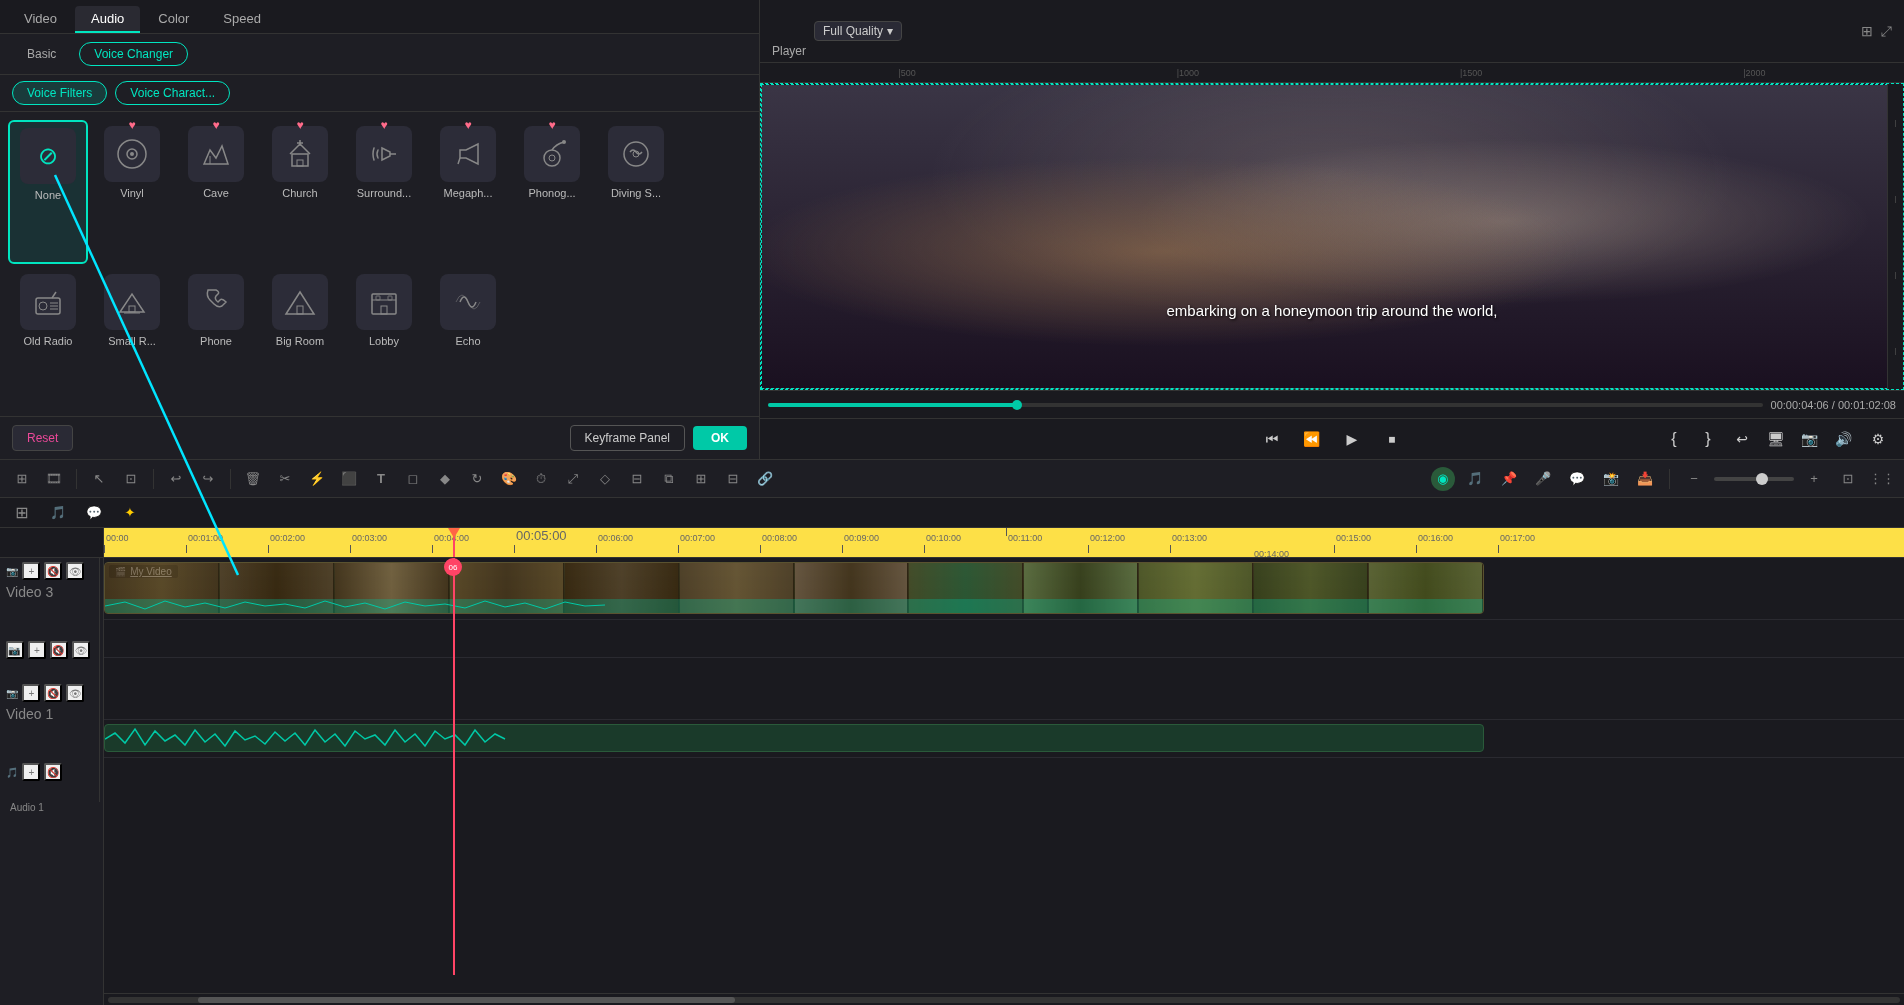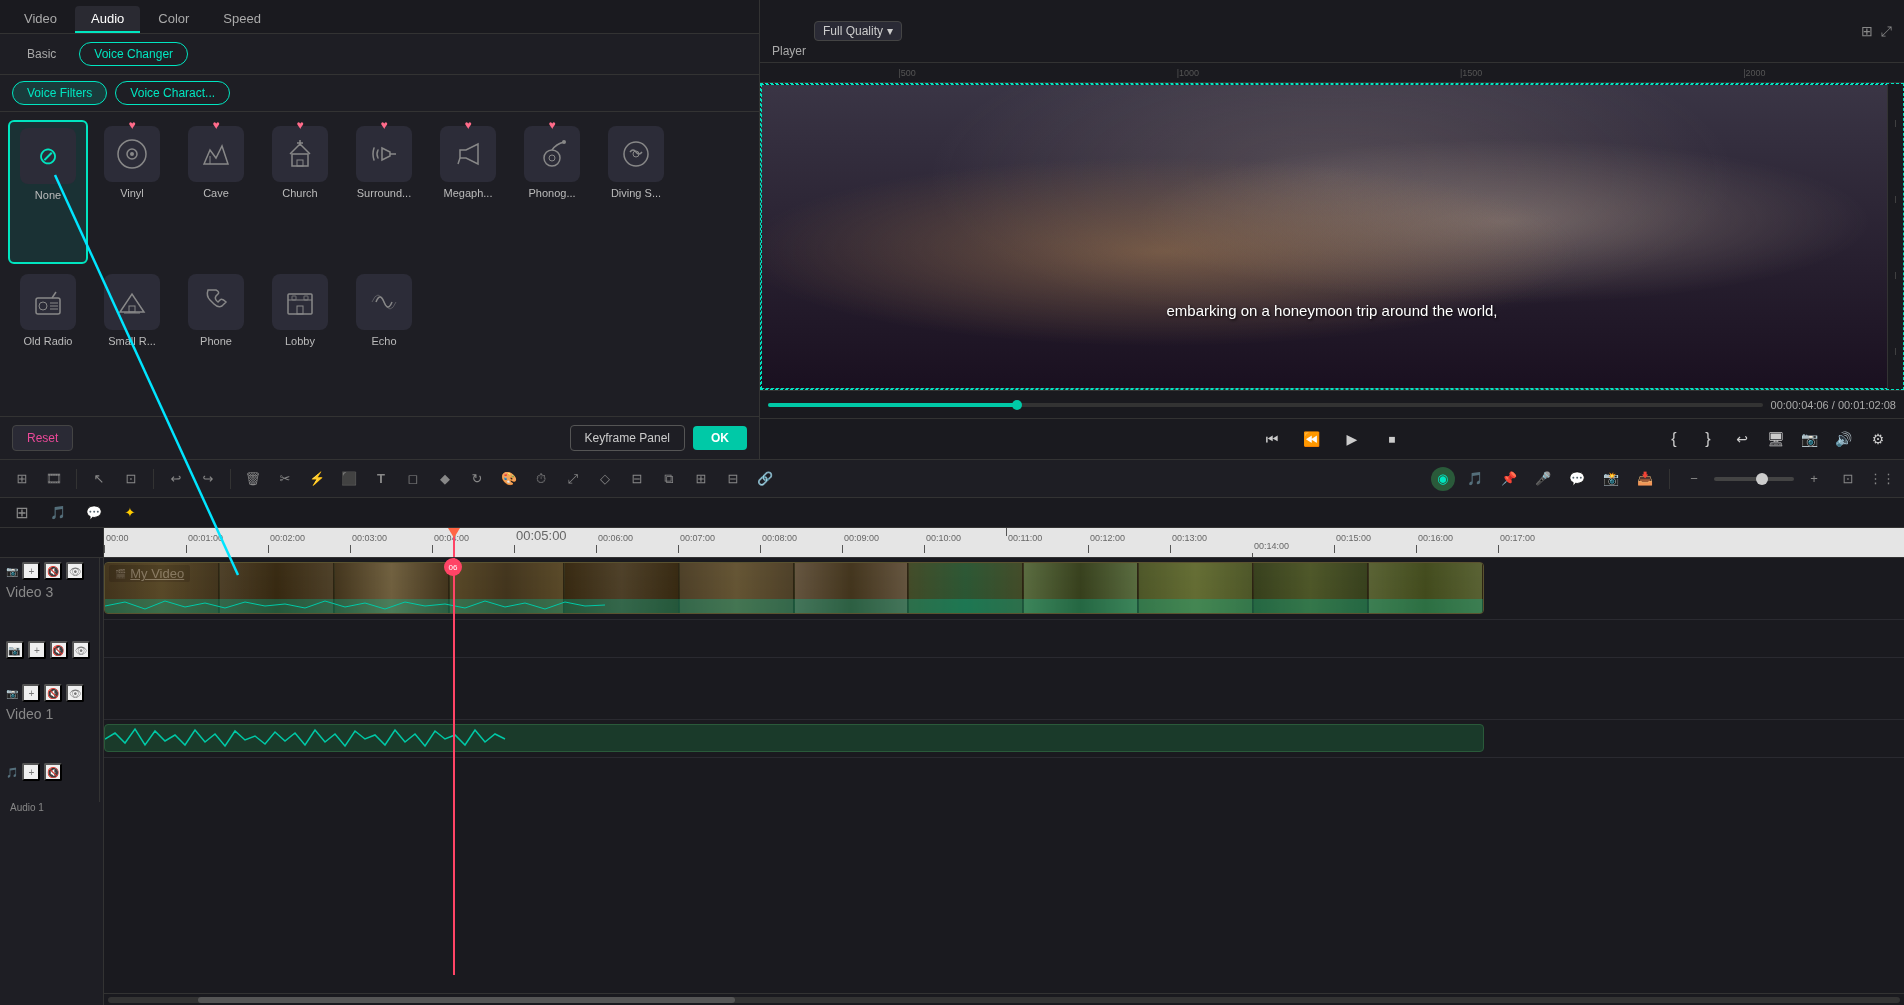--- a/index.html
+++ b/index.html
@@ -637,20 +637,29 @@
 
       <div class="filter-item">
         <div class="filter-icon-wrap">
           <svg width="32" height="32" viewBox="0 0 32 32" fill="none">
               <path d="M8 4 Q6 10 10 14 L14 18 Q18 22 22 20 L26 16 Q22 12 20 14 L18 16 Q14 13 16 10 L18 8 Q20 6 16 4 Z" stroke="#888" stroke-width="1.5" fill="none"></path>
             </svg>
         </div>
         <div class="filter-label">Phone</div>
       </div>
 
+      <div class="filter-item">
+        <div class="filter-icon-wrap">
+          <svg width="32" height="32" viewBox="0 0 32 32" fill="none">
+              <path d="M2 28 L16 6 L30 28 Z" stroke="#888" stroke-width="1.5" fill="none"></path>
+              <rect x="13" y="20" width="6" height="8" stroke="#888" stroke-width="1" fill="none"></rect>
+            </svg>
+        </div>
+        <div class="filter-label">Big Room</div>
+      </div>
 
       <div class="filter-item">
         <div class="filter-icon-wrap">
           <svg width="32" height="32" viewBox="0 0 32 32" fill="none">
               <rect x="4" y="8" width="24" height="20" rx="1" stroke="#888" stroke-width="1.5" fill="none"></rect>
               <line x1="4" y1="14" x2="28" y2="14" stroke="#888" stroke-width="1"></line>
               <rect x="13" y="20" width="6" height="8" stroke="#888" stroke-width="1" fill="none"></rect>
               <rect x="8" y="10" width="4" height="4" rx="0.5" stroke="#888" stroke-width="0.8" fill="none"></rect>
               <rect x="20" y="10" width="4" height="4" rx="0.5" stroke="#888" stroke-width="0.8" fill="none"></rect>
             </svg>
@@ -853,21 +862,21 @@
       <div class="tl-section-label" style="height:38px;">
         <span style="font-size:10px;color:#888;">🎵</span>
         <button class="track-icon-btn">+</button>
         <button class="track-icon-btn">🔇</button>
       </div>
       <div style="padding:0 10px;font-size:10px;color:#888;">Audio 1</div>
     </div>
 
     <div style="flex:1;display:flex;flex-direction:column;overflow:hidden;position:relative;">
 
-      <div class="tl-ruler" style="position:relative;overflow:hidden;background:#e5e5e5;">
+      <div class="tl-ruler" style="position:relative;overflow:hidden;background:#fde047;">
         <div style="position:relative;width:1400px;height:100%;">
 
           <div id="ruler-container" style="position:relative;width:100%;height:100%;">
               <div style="position: absolute; left: 0px; top: 0px; height: 100%; display: flex; flex-direction: column; justify-content: flex-end; align-items: flex-start;">
                 <div style="width:1px;height:8px;background:#555;"></div>
                 <div style="font-size:9px;color:#666;position:absolute;bottom:10px;left:2px;white-space:nowrap;">00:00</div>
               </div>
               <div style="position: absolute; left: 82px; top: 0px; height: 100%; display: flex; flex-direction: column; justify-content: flex-end; align-items: flex-start;">
                 <div style="width:1px;height:8px;background:#555;"></div>
                 <div style="font-size:9px;color:#666;position:absolute;bottom:10px;left:2px;white-space:nowrap;">00:01:00</div>
@@ -913,21 +922,21 @@
                 <div style="font-size:9px;color:#666;position:absolute;bottom:10px;left:2px;white-space:nowrap;">00:11:00</div>
               </div>
               <div style="position: absolute; left: 984px; top: 0px; height: 100%; display: flex; flex-direction: column; justify-content: flex-end; align-items: flex-start;">
                 <div style="width:1px;height:8px;background:#555;"></div>
                 <div style="font-size:9px;color:#666;position:absolute;bottom:10px;left:2px;white-space:nowrap;">00:12:00</div>
               </div>
               <div style="position: absolute; left: 1066px; top: 0px; height: 100%; display: flex; flex-direction: column; justify-content: flex-end; align-items: flex-start;">
                 <div style="width:1px;height:8px;background:#555;"></div>
                 <div style="font-size:9px;color:#666;position:absolute;bottom:10px;left:2px;white-space:nowrap;">00:13:00</div>
               </div>
-              <div style="position: absolute; left: 1148px; top: 8px; height: 100%; display: flex; flex-direction: column; justify-content: flex-end; align-items: flex-start;">
+              <div style="position: absolute; left: 1148px; top: 16px; height: 100%; display: flex; flex-direction: column; justify-content: flex-end; align-items: flex-start;">
                 <div style="width:1px;height:8px;background:#555;"></div>
                 <div style="font-size:9px;color:#666;position:absolute;bottom:10px;left:2px;white-space:nowrap;">00:14:00</div>
               </div>
               <div style="position: absolute; left: 1230px; top: 0px; height: 100%; display: flex; flex-direction: column; justify-content: flex-end; align-items: flex-start;">
                 <div style="width:1px;height:8px;background:#555;"></div>
                 <div style="font-size:9px;color:#666;position:absolute;bottom:10px;left:2px;white-space:nowrap;">00:15:00</div>
               </div>
               <div style="position: absolute; left: 1312px; top: 0px; height: 100%; display: flex; flex-direction: column; justify-content: flex-end; align-items: flex-start;">
                 <div style="width:1px;height:8px;background:#555;"></div>
                 <div style="font-size:9px;color:#666;position:absolute;bottom:10px;left:2px;white-space:nowrap;">00:16:00</div>
@@ -948,21 +957,21 @@
 
       <div style="position:absolute;top:30px;left:349px;width:2px;bottom:30px;background:#ff4466;z-index:15;"></div>
 
       <div style="flex:1;position:relative;overflow-y:auto;">
 
         <div style="height:62px;position:relative;border-bottom:1px solid #2a2a30;">
 
           <div style="position:absolute;left:0;top:4px;width:1380px;height:52px;background:linear-gradient(180deg,#3a3520,#2a2810);border:1px solid #5a5230;border-radius:4px;overflow:hidden;">
             <div style="position:absolute;top:2px;left:4px;background:rgba(0,0,0,0.6);padding:1px 6px;border-radius:2px;font-size:9px;color:#ddd;display:flex;align-items:center;gap:4px;">
               <span style="font-size:9px;">🎬</span>
-              <span style="font-size:13px;text-decoration:underline;">My Video</span>
+              <span style="font-size:10px;text-decoration:underline;">My Video</span>
             </div>
 
             <div style="position:absolute;top:0;left:0;right:0;bottom:0;display:flex;gap:1px;opacity:0.7;">
               <div style="flex:1;background:linear-gradient(90deg,#4a3820,#6a5530,#4a3820);border-right:1px solid #2a2010;"></div>
               <div style="flex:1;background:linear-gradient(90deg,#5a4830,#3a2810,#5a4830);border-right:1px solid #2a2010;"></div>
               <div style="flex:1;background:linear-gradient(90deg,#4a3820,#8a7550,#4a3820);border-right:1px solid #2a2010;"></div>
               <div style="flex:1;background:linear-gradient(90deg,#6a5530,#4a3820,#6a5530);border-right:1px solid #2a2010;"></div>
               <div style="flex:1;background:linear-gradient(90deg,#3a2810,#5a4830,#3a2810);border-right:1px solid #2a2010;"></div>
               <div style="flex:1;background:linear-gradient(90deg,#5a4830,#7a6540,#5a4830);border-right:1px solid #2a2010;"></div>
               <div style="flex:1;background:linear-gradient(90deg,#7a6550,#4a3820,#7a6550);border-right:1px solid #2a2010;"></div>

